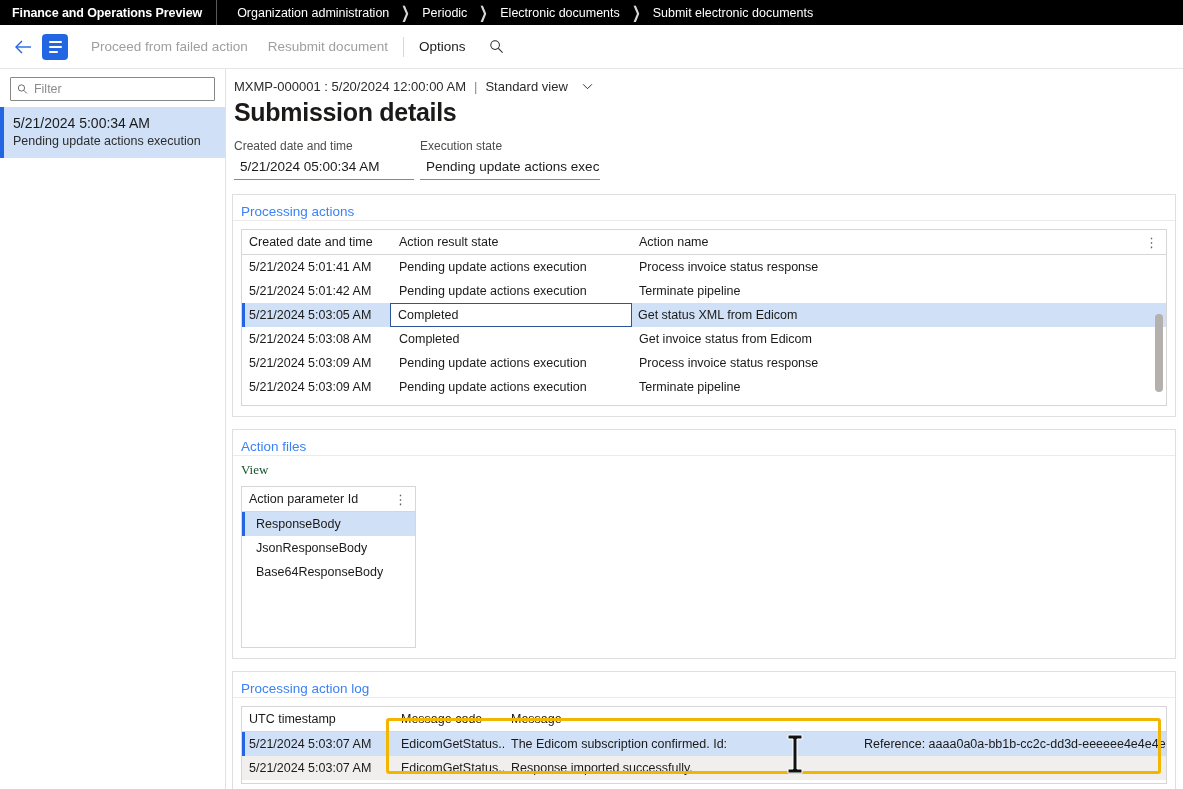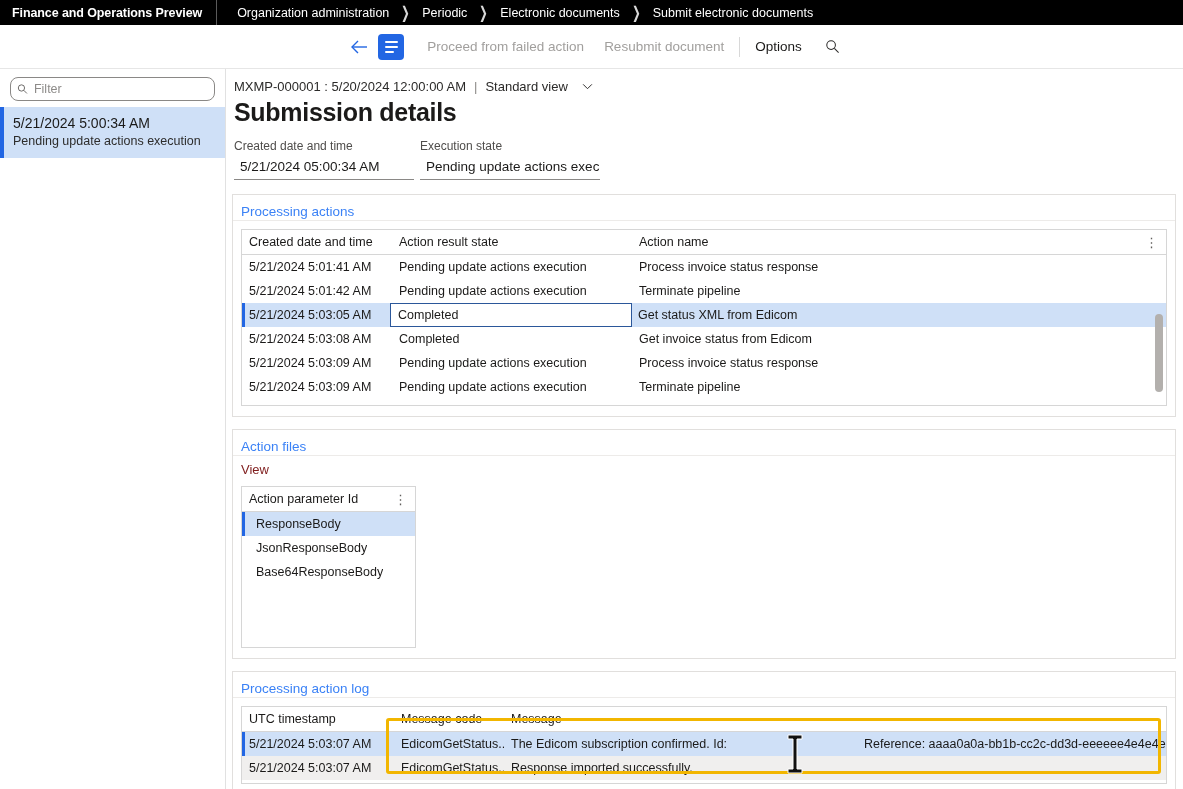--- a/index.html
+++ b/index.html
@@ -48,21 +48,20 @@
 
   
   .cmdbar {
     height: 44px;
     background: #ffffff;
     border-bottom: 1px solid #e6e6e6;
     display: flex;
     align-items: center;
     padding-left: 8px;
     gap: 2px;
-    justify-content: center;
   }
   .backbtn {
     width: 30px; height: 30px;
     display: flex; align-items: center; justify-content: center;
     cursor: pointer;
   }
   .backbtn svg { display:block; }
   .hamburger {
     width: 26px; height: 26px;
     background: #2266e3;
@@ -105,21 +104,21 @@
     width: 226px;
     min-width: 226px;
     background: #ffffff;
     border-right: 1px solid #e1e1e1;
     padding-top: 8px;
   }
   .filter-wrap { padding: 0 10px 6px 10px; }
   .filter-box {
     height: 24px;
     border: 1px solid #8a8886;
-    border-radius: 8px;
+    border-radius: 1px;
     display: flex; align-items: center;
     padding: 0 6px;
     gap: 6px;
     background: #fff;
   }
   .filter-box input {
     border: none; outline: none;
     font-size: 12.5px;
     font-family: "Liberation Sans", sans-serif;
     width: 100%;
@@ -255,23 +254,24 @@
   
   .pa-c1 { width: 150px; }
   .pa-c2 { width: 240px; }
   .pa-c3 { width: 420px; }
 
   
   .af-toolbar {
     padding: 4px 0 8px 8px;
   }
   .link {
-    color: #7f1d1d;
+    color: #14532d;
     font-size: 13px;
     cursor: pointer;
+    font-family: Liberation Serif, serif;
   }
   .af-grid { width: 175px; height: 162px; }
   .af-grid .grid-row .cell { padding-left: 14px; }
 
   
   .lg-c1 { width: 152px; }
   .lg-c2 { width: 110px; }
   .lg-c3 { width: 560px; }
   .lg-ref { position:absolute; left: 622px; font-size: 12.5px; white-space: nowrap; }
 

